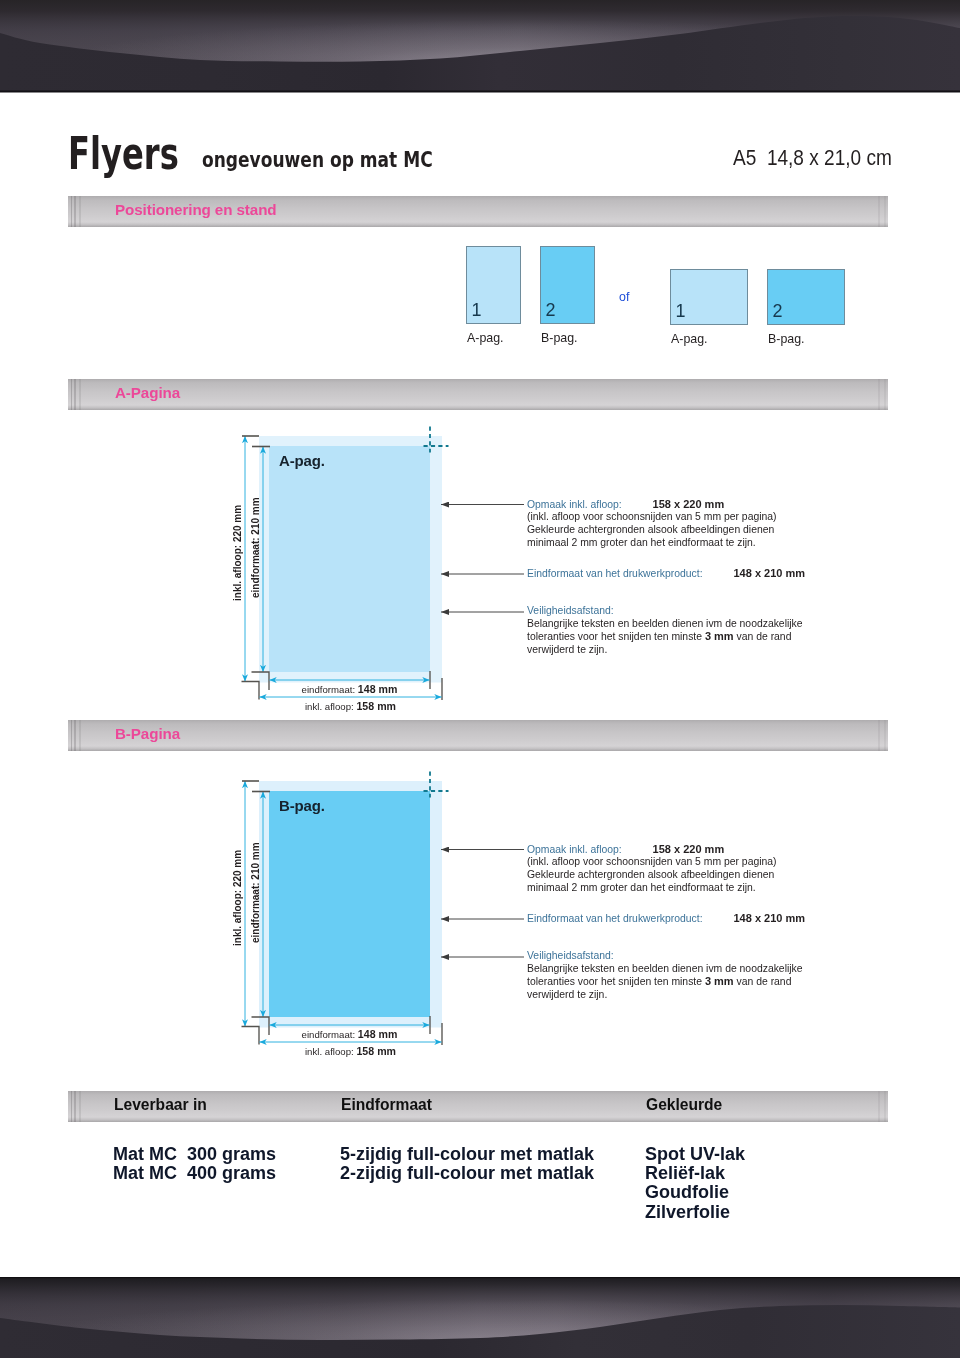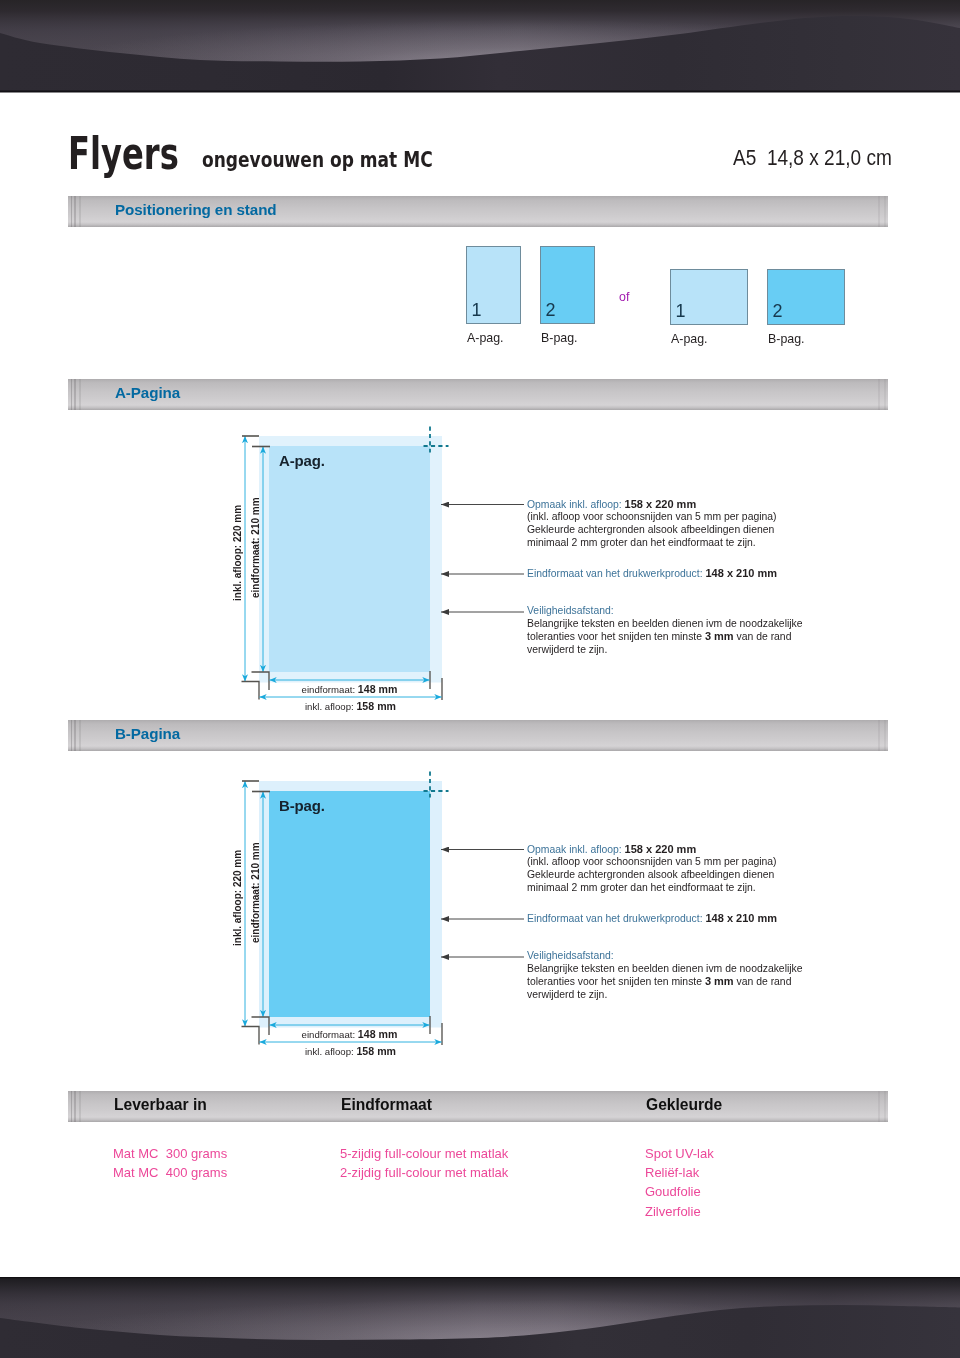--- a/index.html
+++ b/index.html
@@ -24,40 +24,40 @@
      transform:scaleX(0.866);transform-origin:left top;}
 
   .sectionbar{position:absolute;left:68px;width:820px;height:31px;}
   .sectionbar .bar-bg{position:absolute;left:0;top:0;right:0;bottom:0;
      background:linear-gradient(to bottom,
         #aeacae 0%, #b6b4b6 6%, #bdbbbd 13%, #c0bec0 22%,
         #c4c2c4 32%, #c8c6c8 43%, #cbc9cb 54%, #ceccce 64%,
         #d2d0d2 75%, #d5d3d5 84%, #c4c2c4 92%, #a9a7a9 100%);}
   .sectionbar .streak{position:absolute;top:0;height:100%;}
   .sectionbar .lbl{position:absolute;left:47px;top:-2px;height:31px;line-height:31px;
-     font-weight:bold;font-size:15.2px;color:#0369a1;letter-spacing:-0.1px;}
+     font-weight:bold;font-size:15.2px;color:#ec4899;letter-spacing:-0.1px;}
 
   .thumb{position:absolute;border:1px solid #6e8c9c;box-sizing:border-box;}
   .thumb .num{position:absolute;left:4.5px;bottom:4px;font-size:18px;color:#16384d;line-height:18px;}
   .thumbcap{position:absolute;font-size:12.4px;color:#231f20;line-height:16px;}
-  #or-label{position:absolute;font-size:12.4px;color:#a21caf;line-height:16px;}
+  #or-label{position:absolute;font-size:12.4px;color:#1d4ed8;line-height:16px;}
 
   .pagelabel{position:absolute;font-weight:bold;font-size:15px;color:#16232e;line-height:17px;letter-spacing:-0.15px;}
   .vdim{position:absolute;font-weight:bold;font-size:10px;line-height:10px;color:#231f20;
         white-space:nowrap;transform-origin:0 0;}
   .hdim{position:absolute;font-size:9.6px;line-height:12px;color:#231f20;white-space:nowrap;letter-spacing:0.02px;}
   .hdim b{font-weight:bold;font-size:10.6px;}
   .callout{position:absolute;}
   .callout .head{font-size:10.4px;line-height:12.7px;color:#3d7399;white-space:nowrap;}
-  .callout .head b{color:#231f20;font-weight:bold;font-size:11px;}
+  .callout .head b{color:#231f20;font-weight:bold;font-size:11px;margin-left:28px;}
   .callout .body{font-size:10.4px;line-height:12.7px;color:#231f20;white-space:nowrap;}
   .callout .body b{font-weight:bold;font-size:11px;}
 
   .spec-head{position:absolute;font-weight:bold;font-size:15.6px;color:#101010;line-height:20px;}
-  .spec-col{position:absolute;font-size:13px;line-height:20.5px;color:#ec4899;white-space:pre;}
+  .spec-col{position:absolute;font-size:18px;line-height:20.5px;color:#0f172a;white-space:pre;font-weight:bold;}
 </style>
 </head>
 <body>
 
 <div id="header-wave">
 <svg width="960" height="93" viewBox="0 0 960 93">
  <defs>
   <linearGradient id="hgx" x1="0" y1="0" x2="1" y2="0">
    <stop offset="0.00" stop-color="#4a454e"></stop>
    <stop offset="0.16" stop-color="#4e4952"></stop>

